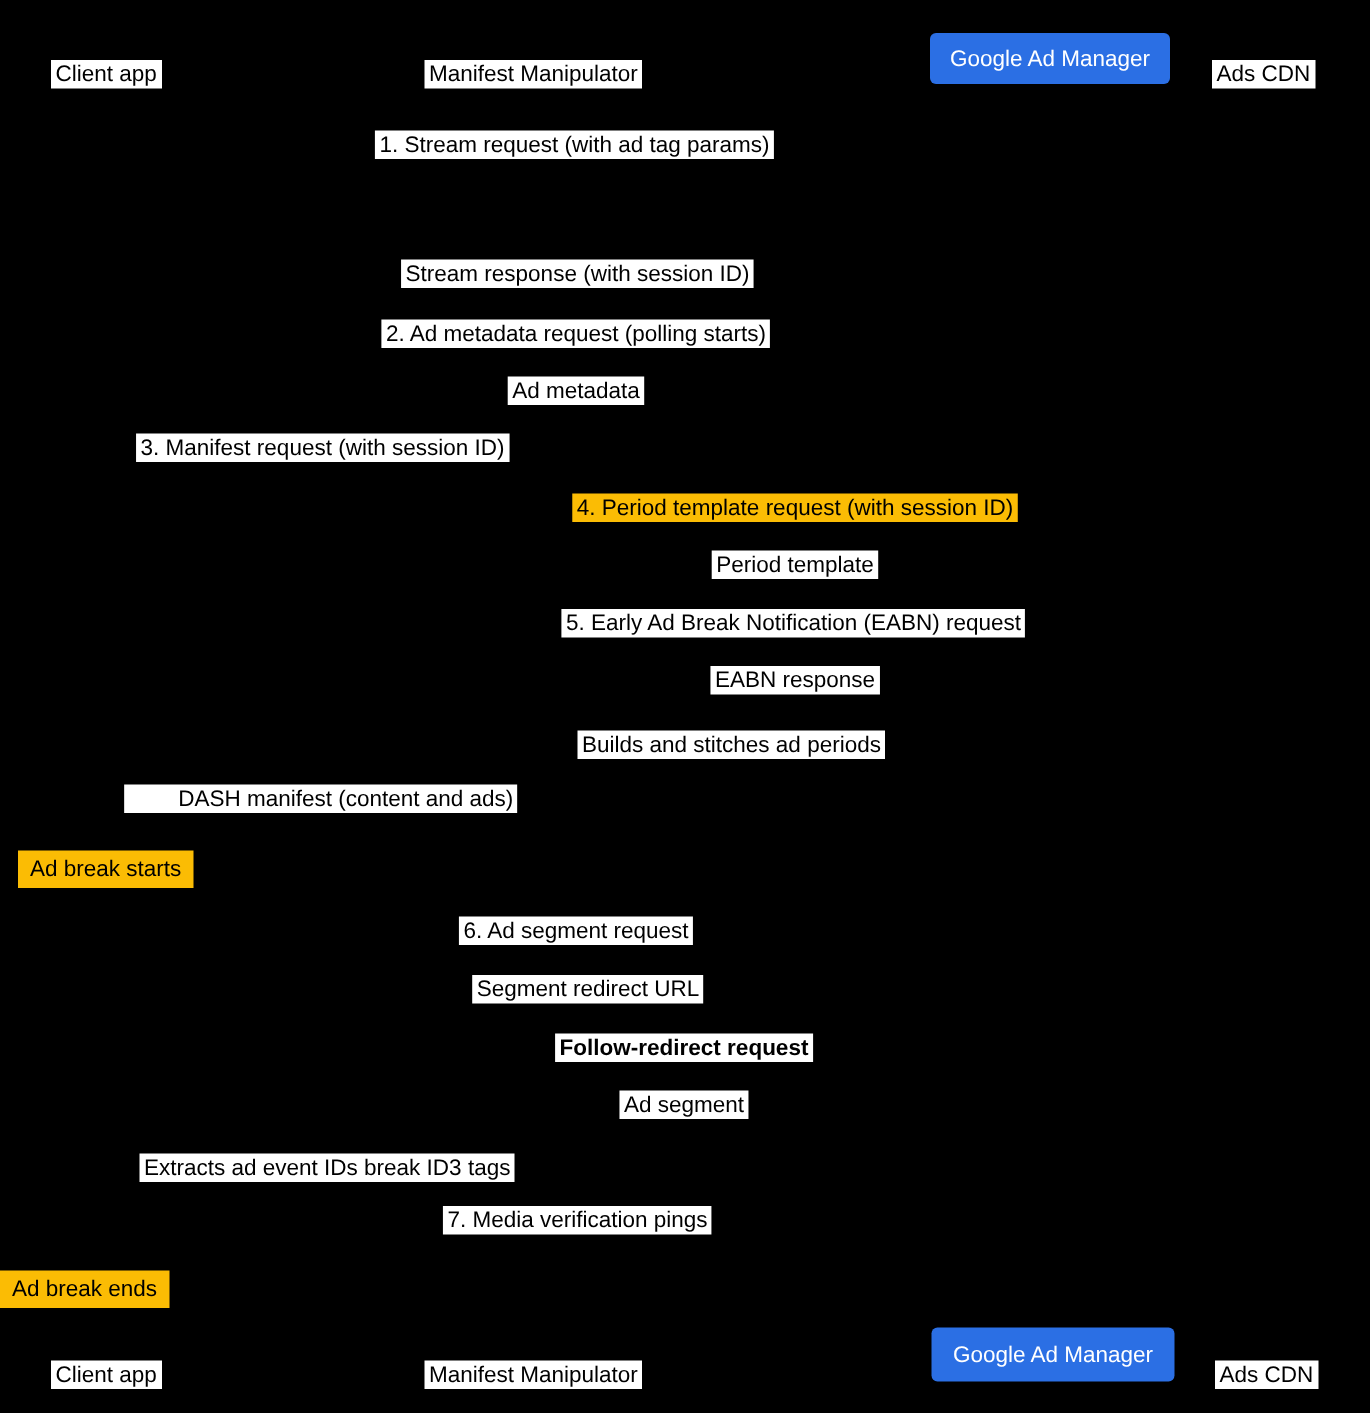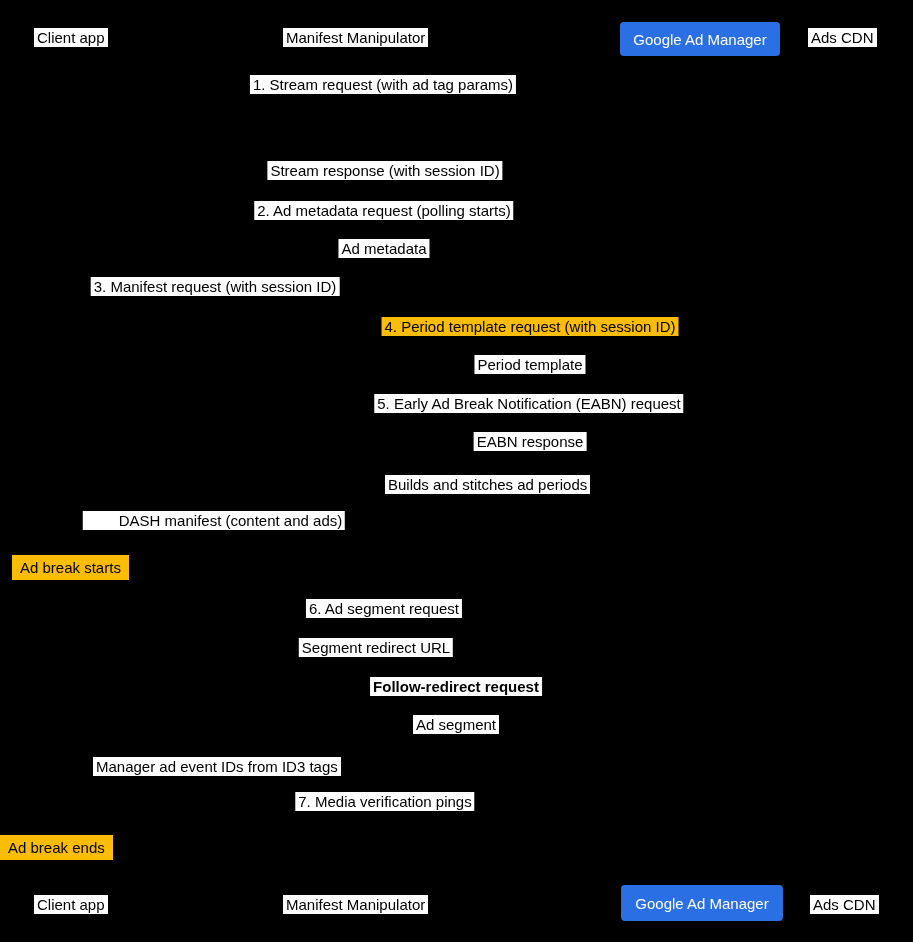--- a/index.html
+++ b/index.html
@@ -23,20 +23,21 @@
     overflow:hidden;
   }
   .lbl{
     position:absolute;
     background:var(--label-bg);
     color:var(--label-text);
     font-size:15px;
     line-height:19px;
     padding:0 3px;
     white-space:nowrap;
+    margin-top:12px;
   }
   .center{transform:translateX(-50%);}
   .note{
     background:var(--note-bg);
     padding:3px 8px;
   }
   .hl{
     background:var(--note-bg);
   }
   .actor-blue{
@@ -68,24 +69,24 @@
   <div class="lbl center" style="left:384px; top:239px;">Ad metadata</div>
   <div class="lbl center" style="left:215px; top:277px;">3. Manifest request (with session ID)</div>
   <div class="lbl center hl" style="left:530px; top:317px;">4. Period template request (with session ID)</div>
   <div class="lbl center" style="left:530px; top:355px;">Period template</div>
   <div class="lbl center" style="left:529px; top:394px;">5. Early Ad Break Notification (EABN) request</div>
   <div class="lbl center" style="left:530px; top:432px;">EABN response</div>
   <div class="lbl" style="left:385px; top:475px;">Builds and stitches ad periods</div>
   <div class="lbl center" style="left:214px; top:511px;padding-left:36px;">DASH manifest (content and ads)</div>
   <div class="lbl note" style="left:12px; top:555px;">Ad break starts</div>
   <div class="lbl center" style="left:384px; top:599px;">6. Ad segment request</div>
-  <div class="lbl center" style="left:376px; top:638px;text-align:center;">Segment redirect URL</div>
+  <div class="lbl center" style="left:392px; top:638px;text-align:center;">Segment redirect URL</div>
   <div class="lbl center" style="left:456px; top:677px;font-weight:bold;">Follow-redirect request</div>
   <div class="lbl center" style="left:456px; top:715px;">Ad segment</div>
-  <div class="lbl" style="left:93px; top:757px;">Manager ad event IDs from ID3 tags</div>
+  <div class="lbl" style="left:93px; top:757px;">Extracts ad event IDs break ID3 tags</div>
   <div class="lbl center" style="left:385px; top:792px;">7. Media verification pings</div>
   <div class="lbl note" style="left:0; top:835px;">Ad break ends</div>
 
   <div class="lbl" style="left:34px; top:895px;">Client app</div>
   <div class="lbl" style="left:283px; top:895px;">Manifest Manipulator</div>
   <div class="actor-blue" style="left:621px; top:885px; width:162px; height:36px;">Google Ad Manager</div>
   <div class="lbl" style="left:810px; top:895px;">Ads CDN</div>
 
 </div>
 

